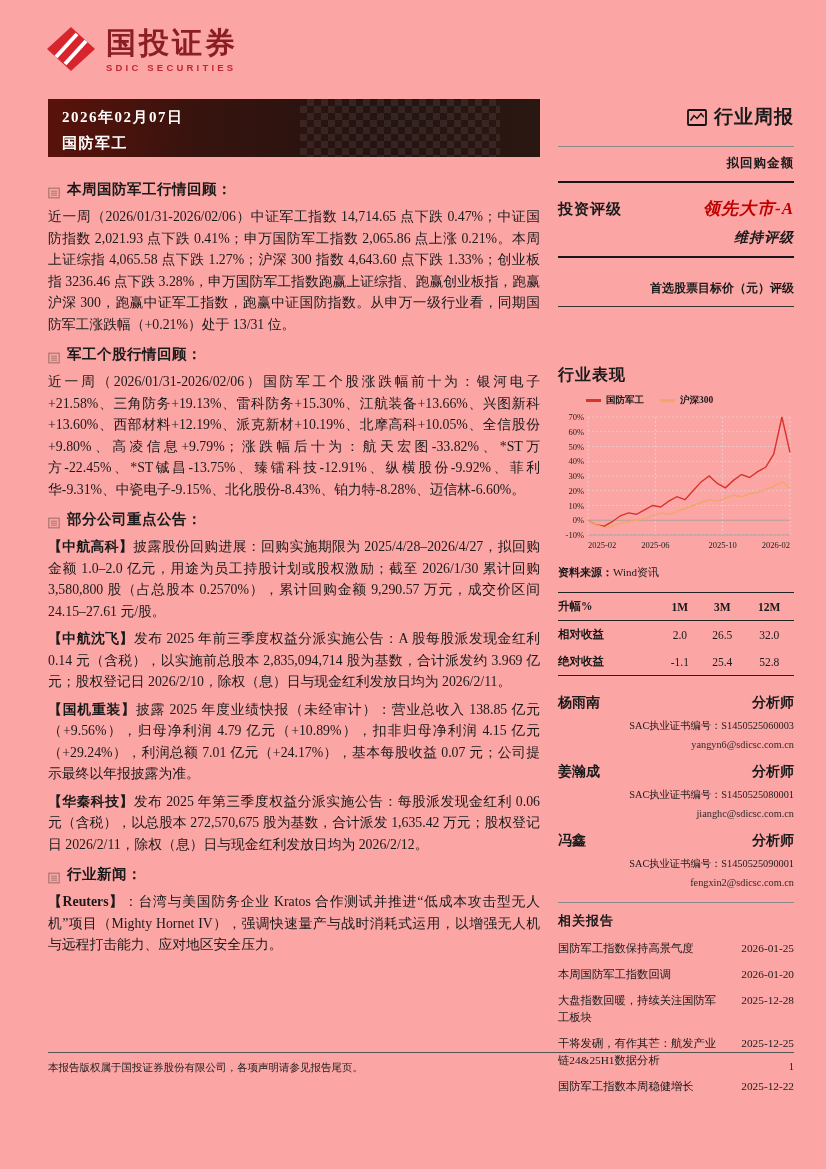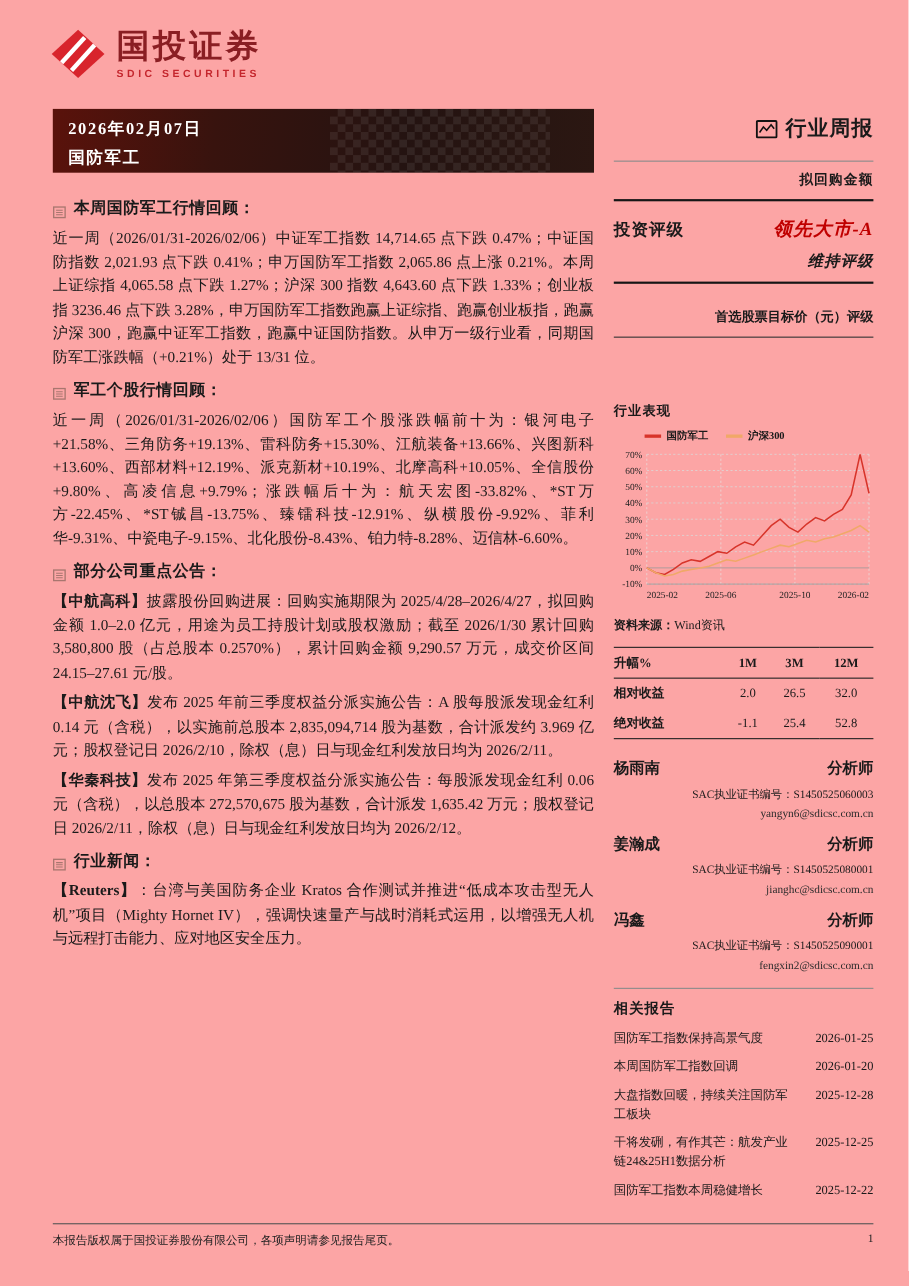--- a/index.html
+++ b/index.html
@@ -30,21 +30,21 @@
     font-size:19px; font-weight:bold; letter-spacing:1px; }
   .rule-thin { border-top:1px solid #8a8a8a; margin-top:16px; }
   .rh-cat { text-align:right; font-size:12.5px; font-weight:bold; margin-top:8px; letter-spacing:1px; }
   .rule-thick { border-top:2.5px solid #161616; margin-top:9px; }
   .rating-row { display:flex; justify-content:space-between; align-items:baseline; margin-top:14px; }
   .rating-label { font-size:15px; font-weight:bold; letter-spacing:1px; }
   .rating-value { font-size:17px; font-weight:bold; font-style:italic; color:#c00000; letter-spacing:1px; }
   .rating-status { text-align:right; font-size:14px; font-weight:bold; font-style:italic; margin-top:9px; letter-spacing:1px; }
   .stock-headers { display:flex; justify-content:flex-end; font-size:12px; font-weight:bold;
     padding:10px 0 9px; border-bottom:1px solid #333; margin-top:12px; }
-  .perf-heading { font-size:12px; font-weight:bold; letter-spacing:1px; margin-top:58px; }
+  .perf-heading { font-size:16px; font-weight:bold; letter-spacing:1px; margin-top:58px; }
   .chart-box { margin-top:8px; }
   .chart-legend { display:flex; gap:16px; padding-left:28px; margin-bottom:2px; }
   .legend-item { display:inline-flex; align-items:center; gap:5px; font-size:9.5px; font-weight:bold; }
   .legend-swatch { width:15px; height:3px; display:inline-block; }
   .source-line { font-size:11px; margin-top:6px; }
   .source-label { font-weight:bold; }
   .ret-table { width:100%; border-collapse:collapse; margin-top:12px; font-size:11.5px; }
   .ret-table th { font-weight:bold; border-top:1px solid #222; border-bottom:1px solid #222; padding:6px 0; }
   .ret-table td { padding:6px 0; }
   .ret-table tr:last-child td { border-bottom:1px solid #222; }
@@ -61,21 +61,21 @@
   .rel-item { position:relative; font-size:11.3px; line-height:1.5; margin-bottom:9px; padding-right:68px; }
   .rel-date { position:absolute; right:0; top:0; }
   
   .left-col { position:absolute; left:48px; top:170px; width:492px; }
   .main-title { font-size:23px; font-weight:bold; letter-spacing:1.5px; color:#222; margin-bottom:12px; }
   .sec-heading { display:flex; align-items:flex-end; gap:7px; font-size:14.5px; font-weight:bold;
     margin:10px 0 7px; letter-spacing:0.5px; }
   .para { font-size:13.8px; line-height:1.56; text-align:justify; margin-bottom:6px; }
   .para b { font-weight:bold; }
   
-  .footer { position:absolute; left:48px; width:746px; top:1112px; border-top:1px solid #555;
+  .footer { position:absolute; left:48px; width:746px; top:1052px; border-top:1px solid #555;
     padding-top:8px; display:flex; justify-content:space-between; font-size:10.5px; color:#222; }
 </style>
 </head>
 <body>
 
 <div class="page">
 
   <div class="logo-wrap">
     <svg width="50" height="46" viewBox="0 0 50 46">
       <polygon points="25,1 49,23 25,45 1,23" fill="#d8242c"></polygon>
@@ -279,20 +279,21 @@
         <svg width="12" height="12" viewBox="0 0 12 12">
           <rect x="0.8" y="1.2" width="10.4" height="9.6" fill="none" stroke="#a8766f" stroke-width="1.2"></rect>
           <line x1="3" y1="4.2" x2="9" y2="4.2" stroke="#a8766f" stroke-width="1"></line>
           <line x1="3" y1="6.2" x2="9" y2="6.2" stroke="#a8766f" stroke-width="1"></line>
           <line x1="3" y1="8.2" x2="9" y2="8.2" stroke="#a8766f" stroke-width="1"></line>
         </svg>
         <span>部分公司重点公告：</span>
       </div>
       <p class="para"><b>【中航高科】</b>披露股份回购进展：回购实施期限为 2025/4/28–2026/4/27，拟回购金额 1.0–2.0 亿元，用途为员工持股计划或股权激励；截至 2026/1/30 累计回购 3,580,800 股（占总股本 0.2570%），累计回购金额 9,290.57 万元，成交价区间 24.15–27.61 元/股。</p>
       <p class="para"><b>【中航沈飞】</b>发布 2025 年前三季度权益分派实施公告：A 股每股派发现金红利 0.14 元（含税），以实施前总股本 2,835,094,714 股为基数，合计派发约 3.969 亿元；股权登记日 2026/2/10，除权（息）日与现金红利发放日均为 2026/2/11。</p>
+      <p class="para"><b>【国机重装】</b>披露 2025 年度业绩快报（未经审计）：营业总收入 138.85 亿元（+9.56%），归母净利润 4.79 亿元（+10.89%），扣非归母净利润 4.15 亿元（+29.24%），利润总额 7.01 亿元（+24.17%），基本每股收益 0.07 元；公司提示最终以年报披露为准。</p>
       <p class="para"><b>【华秦科技】</b>发布 2025 年第三季度权益分派实施公告：每股派发现金红利 0.06 元（含税），以总股本 272,570,675 股为基数，合计派发 1,635.42 万元；股权登记日 2026/2/11，除权（息）日与现金红利发放日均为 2026/2/12。</p>
     </div>
 
     <div class="section">
       <div class="sec-heading">
         <svg width="12" height="12" viewBox="0 0 12 12">
           <rect x="0.8" y="1.2" width="10.4" height="9.6" fill="none" stroke="#a8766f" stroke-width="1.2"></rect>
           <line x1="3" y1="4.2" x2="9" y2="4.2" stroke="#a8766f" stroke-width="1"></line>
           <line x1="3" y1="6.2" x2="9" y2="6.2" stroke="#a8766f" stroke-width="1"></line>
           <line x1="3" y1="8.2" x2="9" y2="8.2" stroke="#a8766f" stroke-width="1"></line>

